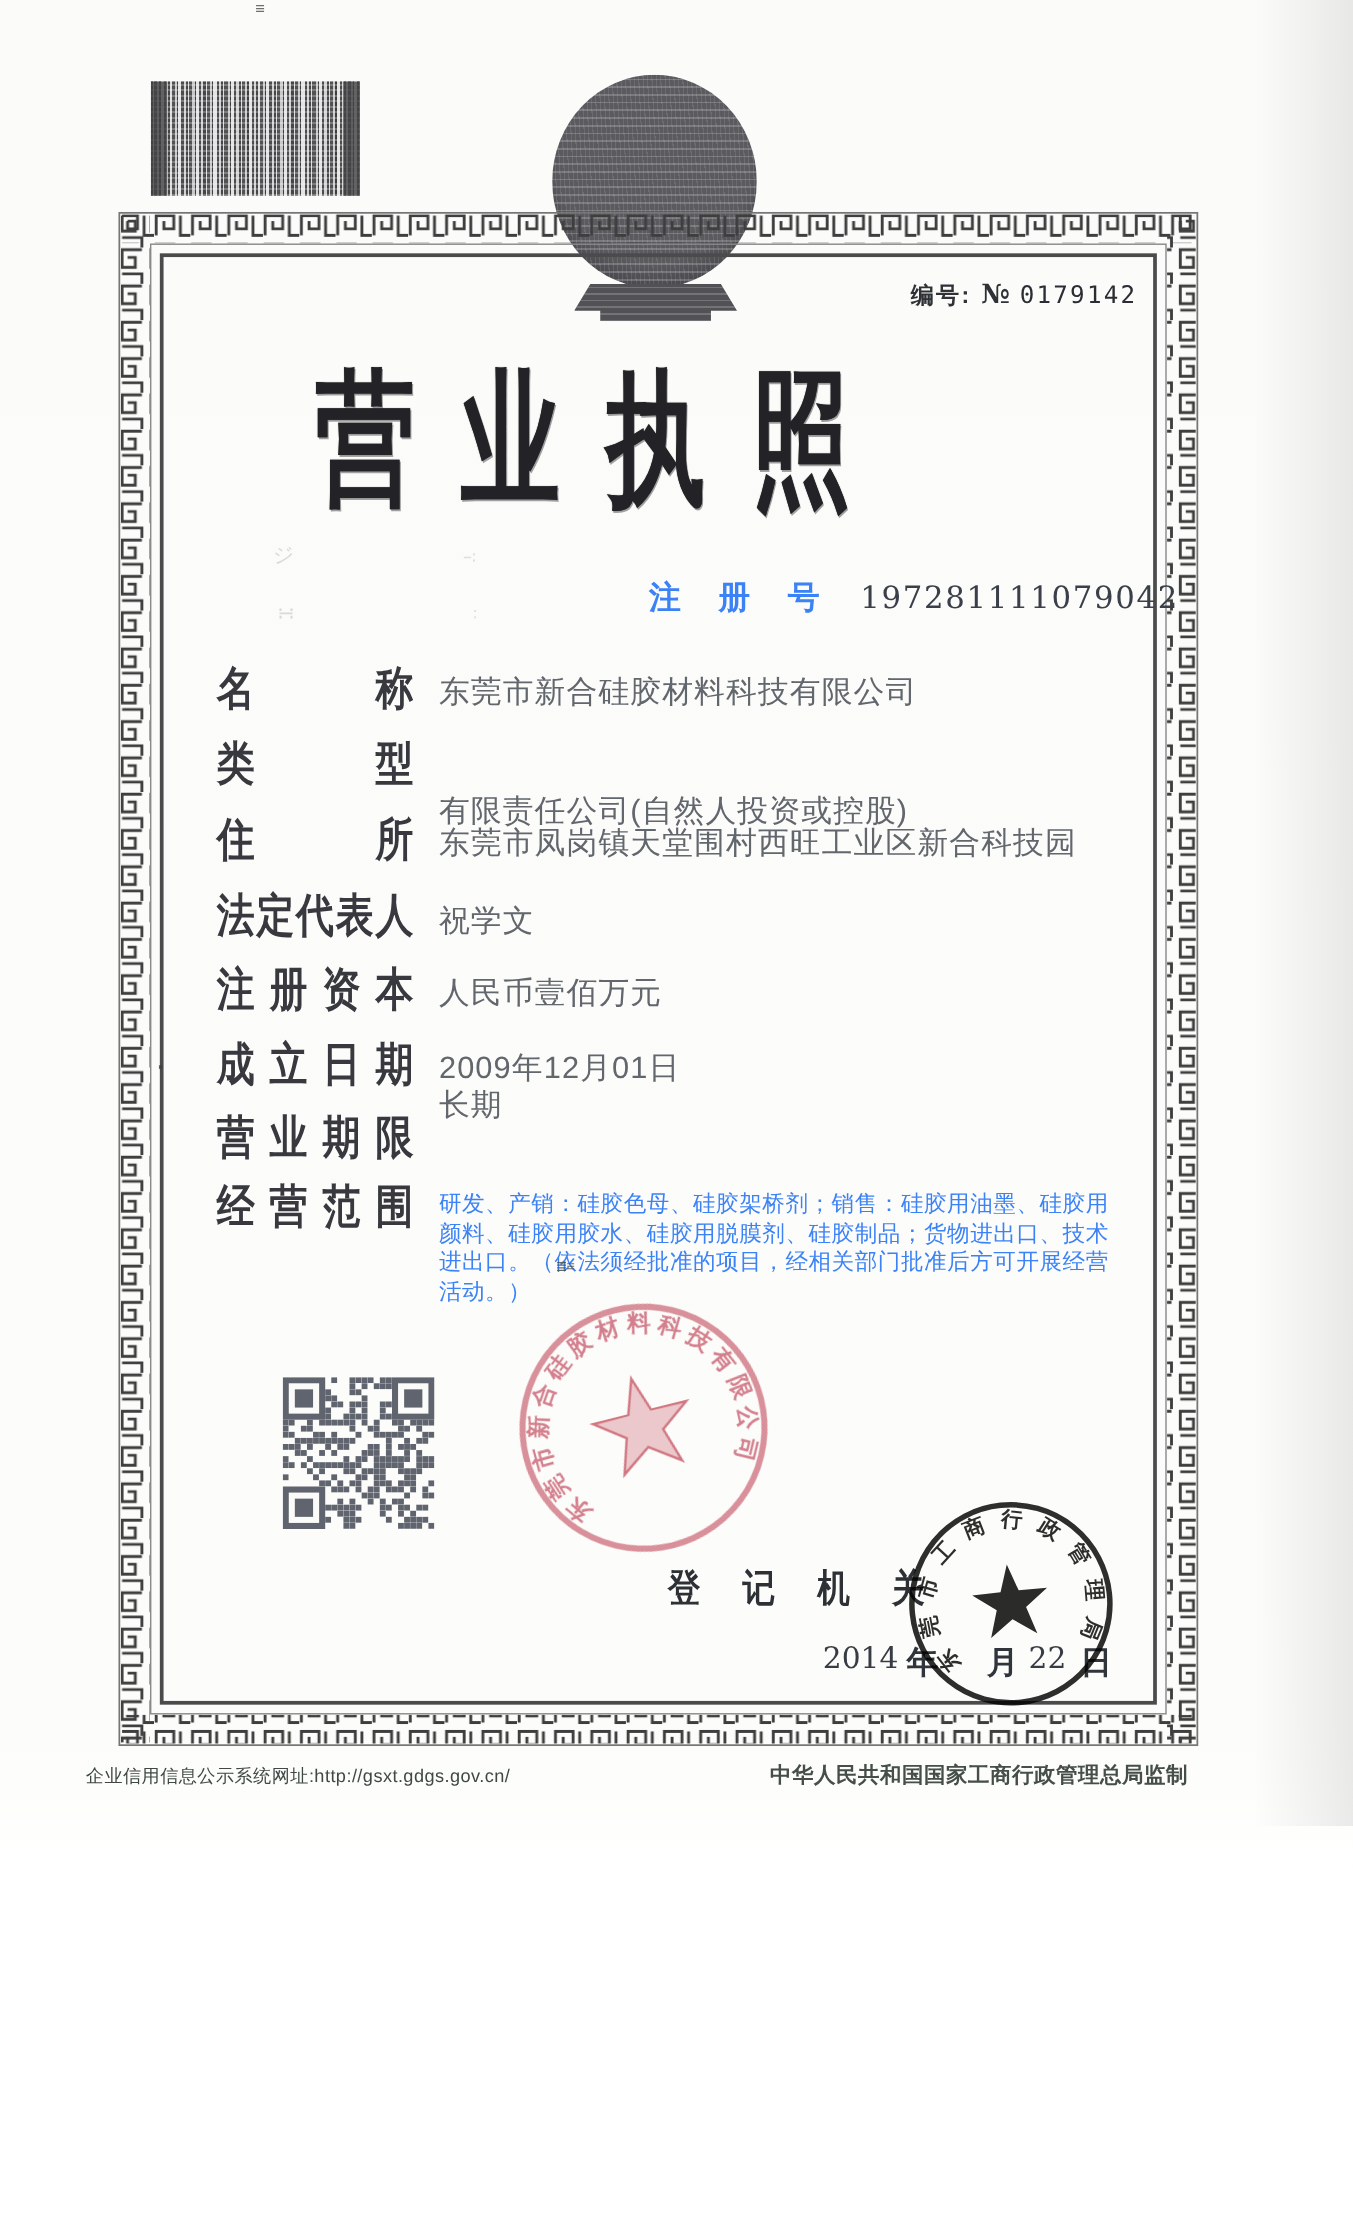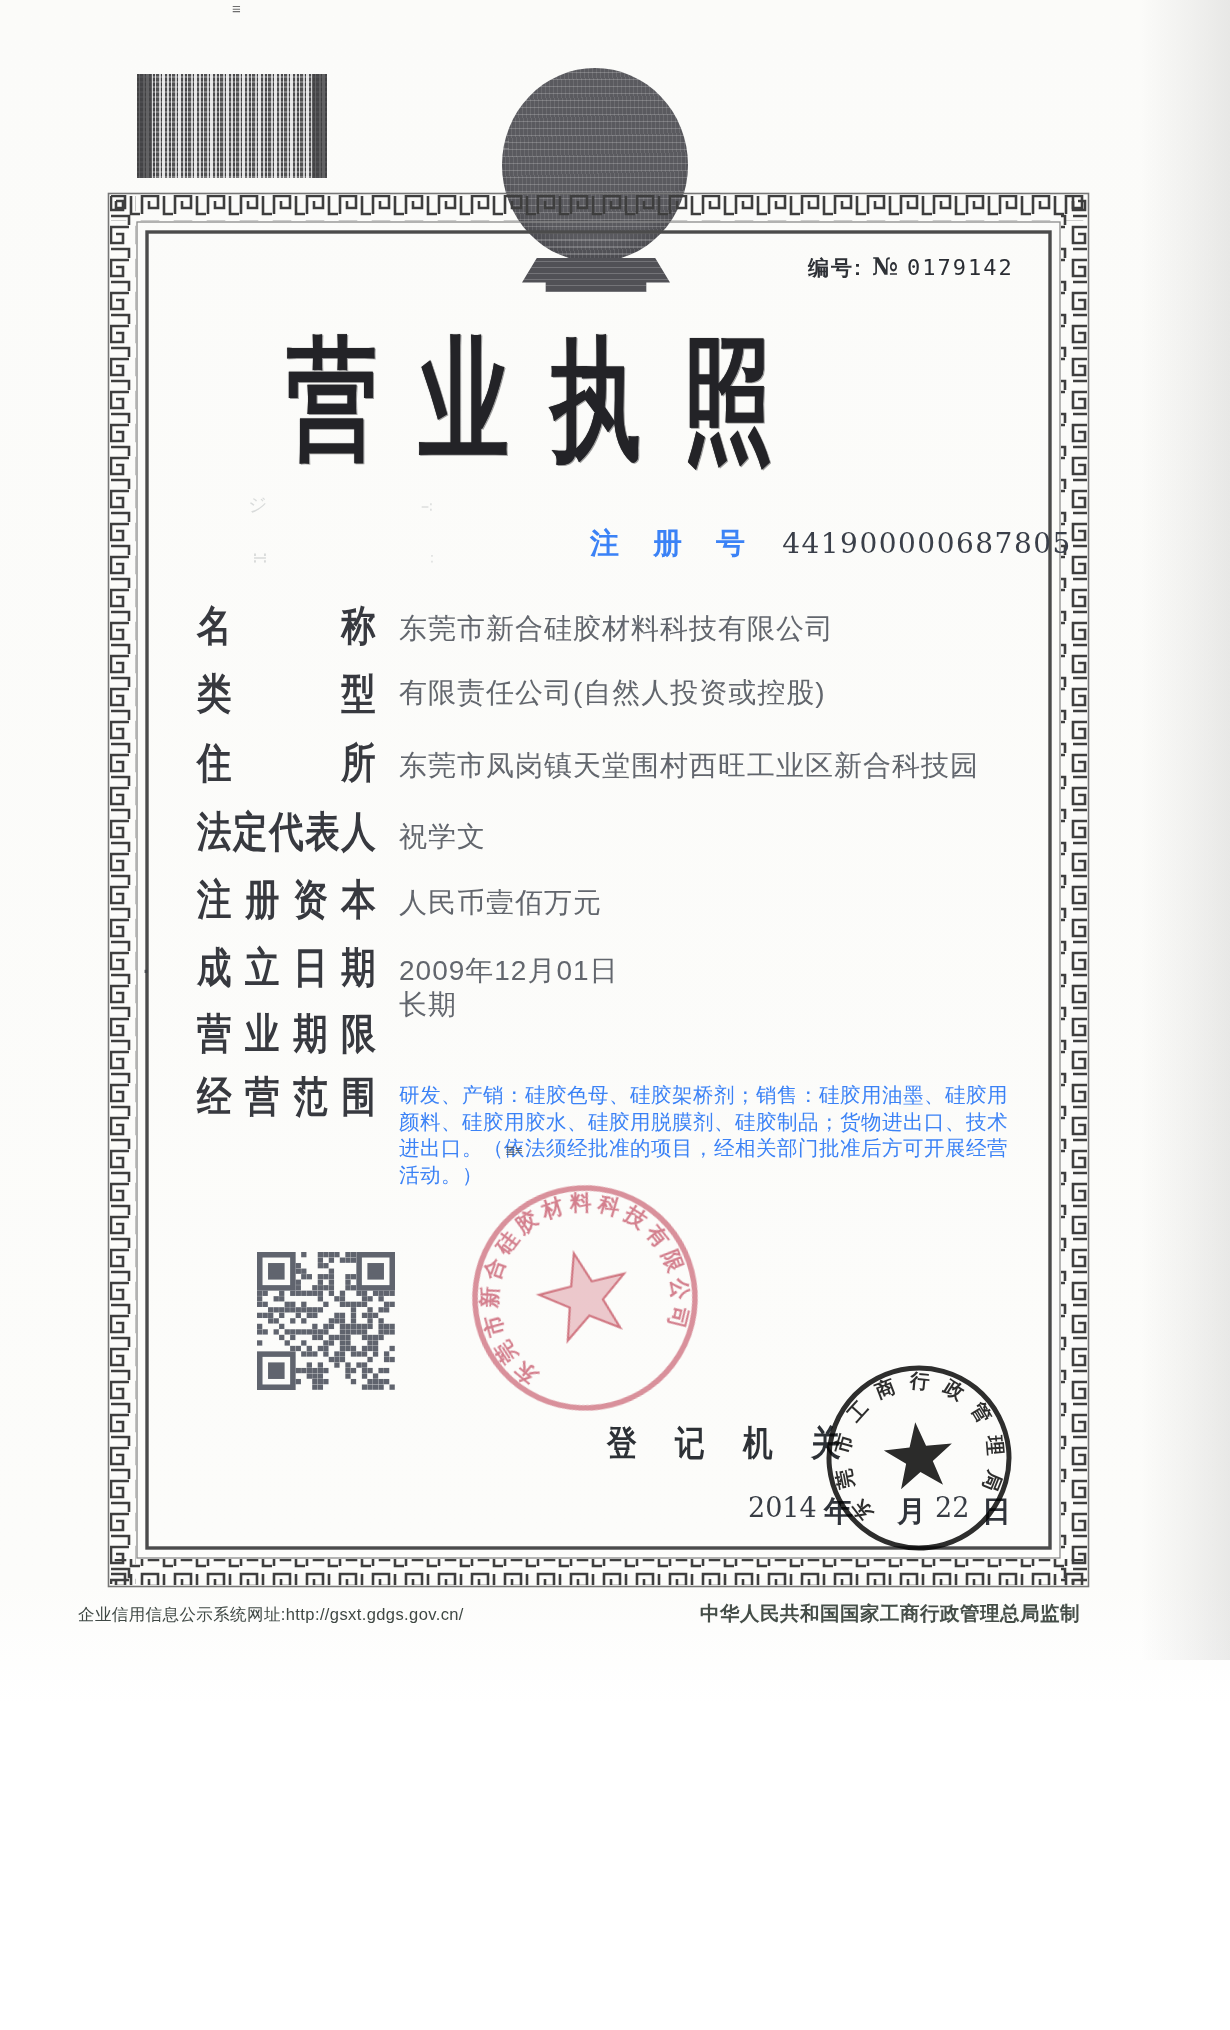--- a/index.html
+++ b/index.html
@@ -28,38 +28,38 @@
       radial-gradient(circle at 50% 44%,#5a5a5f 0 60%,#4b4b50 74%,#58585c 100%);}
   .emblem-base{position:absolute;left:22px;top:192px;width:148px;height:34px;
     clip-path:polygon(10% 0,90% 0,100% 72%,84% 72%,84% 100%,16% 100%,16% 72%,0 72%);
     background:
       repeating-linear-gradient(0deg,rgba(255,255,255,.20) 0 1.5px,transparent 1.5px 6px),
       #515156;}
   
   .frame{position:absolute;left:107px;top:192px;width:983px;height:1396px;}
   
   .serial{position:absolute;left:808px;top:252px;display:flex;align-items:baseline;gap:9px;color:#2e3136;}
-  .serial .lab{font-size:21px;letter-spacing:2px;font-weight:600;}
+  .serial .lab{font-size:21px;letter-spacing:2px;font-weight:600;margin-left:20px;}
   .serial .no-sym{font-size:24px;font-weight:800;font-family:"DejaVu Serif",serif;}
   .serial .num{font-size:22px;font-family:"DejaVu Sans Mono",monospace;letter-spacing:2px;color:#2a2d33;}
   
   .title-row{position:absolute;left:266px;top:324px;width:480px;height:162px;display:flex;justify-content:space-between;align-items:flex-start;}
   .title-char{display:inline-block;font-size:132px;line-height:1.15;font-weight:900;color:#232327;
     transform:scaleX(.68);transform-origin:center top;
     text-shadow:0 0 1px rgba(20,20,22,.9),1.5px 1px 0 rgba(55,55,58,.45);}
   
   .regno{position:absolute;left:590px;top:524px;display:flex;align-items:baseline;gap:24px;}
   .regno .lab{font-size:29px;letter-spacing:13px;font-weight:600;color:#3b82f6;}
   .regno .num{font-size:28px;font-family:"DejaVu Serif",serif;letter-spacing:1.5px;color:#3a3f49;}
   
   .f-label{position:absolute;left:197px;width:218px;height:52px;font-size:42px;font-weight:700;color:#37393f;
     text-align:justify;text-align-last:justify;transform:scaleX(.82);transform-origin:left top;line-height:1.1;}
   .f-value{position:absolute;left:399px;font-size:28px;font-weight:500;color:#62666d;letter-spacing:1px;line-height:1.2;}
   .r1l{top:603px}.r1v{top:612px}
-  .r2l{top:671px}.r2v{top:676px}
+  .r2l{top:671px}.r2v{top:720px}
   .r3l{top:740px}.r3v{top:749px}
   .r4l{top:809px}.r4v{top:820px}
   .r5l{top:877px}.r5v{top:886px}
   .r6l{top:945px}.r6v{top:954px}
   .r7l{top:1011px}.r7v{top:988px}
   .r8l{top:1074px}
   .scope{top:1082px;font-size:20.5px;line-height:26.5px;letter-spacing:.5px;color:#3b82f6;width:640px;white-space:pre-line;}
   
   .qr{position:absolute;left:257px;top:1252px;width:138px;height:138px;opacity:.85;filter:blur(.3px);}
   
@@ -130,21 +130,21 @@
 
   <div class="title-row">
     <span class="title-char">营</span>
     <span class="title-char">业</span>
     <span class="title-char">执</span>
     <span class="title-char">照</span>
   </div>
 
   <div class="regno">
     <span class="lab">注 册 号</span>
-    <span class="num">441900000687805</span>
+    <span class="num">197281111079042</span>
   </div>
 
   <div class="f-label r1l">名称</div>
   <div class="f-value r1v">东莞市新合硅胶材料科技有限公司</div>
 
   <div class="f-label r2l">类型</div>
   <div class="f-value r2v">有限责任公司(自然人投资或控股)</div>
 
   <div class="f-label r3l">住所</div>
   <div class="f-value r3v">东莞市凤岗镇天堂围村西旺工业区新合科技园</div>

